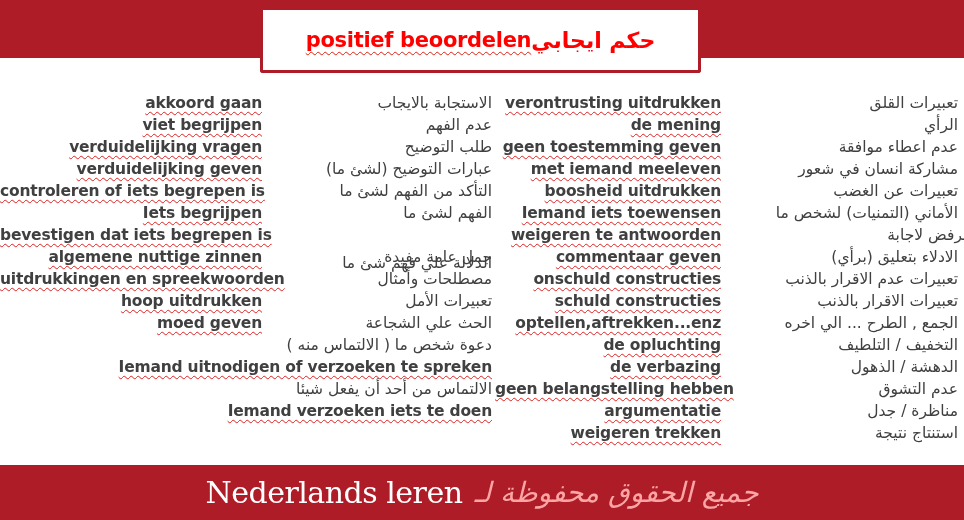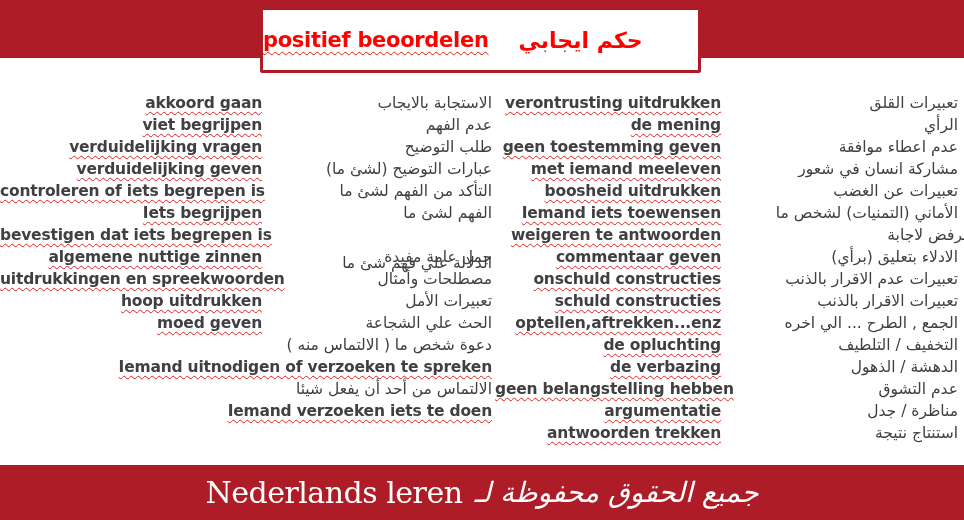--- a/index.html
+++ b/index.html
@@ -9,21 +9,21 @@
       font-family: "DejaVu Sans", sans-serif;
     }
     .top-band {
       position: absolute; left: 0; top: 0; width: 964px; height: 58px;
       background: #ae1c28;
     }
     .title-box {
       position: absolute; left: 260px; top: 10px; width: 441px; height: 63px;
       background: #ffffff; border: 3px solid #ae1c28; border-top: none;
       border-radius: 0 0 3px 3px;
-      display: flex; align-items: center; gap: 30px;
+      display: flex; align-items: center; justify-content: center; 
       box-sizing: border-box;
     }
     .title-nl {
       color: #ff0000; font-weight: bold; font-size: 21px;
       text-decoration: underline wavy #d21; text-decoration-thickness: 1px; text-underline-offset: 4px;
       letter-spacing: -0.3px;
     }
     .title-ar {
       color: #ff0000; font-weight: bold; font-size: 22px; direction: rtl;
     }
@@ -40,21 +40,21 @@
     .bottom-band {
       position: absolute; left: 0; top: 465px; width: 964px; height: 55px;
       background: #ae1c28;
       display: flex; align-items: center; justify-content: center; gap: 12px;
     }
     .footer-en {
       font-family: "DejaVu Serif", serif; font-size: 30px; color: #ffffff;
       letter-spacing: -0.5px;
     }
     .footer-ar {
-      font-family: "DejaVu Serif", serif; font-size: 28px; color: #ffffff;
+      font-family: "DejaVu Serif", serif; font-size: 28px; color: #fca5a5;
       direction: rtl; font-style: italic;
     }
   </style>
 </head>
 <body>
 
 <div class="top-band"></div>
 
 <div class="title-box">
   <span class="title-nl">positief beoordelen</span>
@@ -111,20 +111,20 @@
     <div class="row nl" style="left: 495px; top: 312px; width: 226px;">optellen,aftrekken...enz</div>
     <div class="row ar" style="left: 730px; top: 312px; width: 228px;">الجمع , الطرح ... الي اخره</div>
     <div class="row nl" style="left: 495px; top: 334px; width: 226px;">de opluchting</div>
     <div class="row ar" style="left: 730px; top: 334px; width: 228px;">التخفيف / التلطيف</div>
     <div class="row nl" style="left: 495px; top: 356px; width: 226px;">de verbazing</div>
     <div class="row ar" style="left: 730px; top: 356px; width: 228px;">الدهشة / الذهول</div>
     <div class="row nl" style="left: 495px; top: 378px; width: 226px;">geen belangstelling hebben</div>
     <div class="row ar" style="left: 730px; top: 378px; width: 228px;">عدم التشوق</div>
     <div class="row nl" style="left: 495px; top: 400px; width: 226px;">argumentatie</div>
     <div class="row ar" style="left: 730px; top: 400px; width: 228px;">مناظرة / جدل</div>
-    <div class="row nl" style="left: 495px; top: 422px; width: 226px;">antwoorden trekken</div>
+    <div class="row nl" style="left: 495px; top: 422px; width: 226px;">weigeren trekken</div>
     <div class="row ar" style="left: 730px; top: 422px; width: 228px;">استنتاج نتيجة</div>
   </div>
 
 <div class="bottom-band">
   <span class="footer-en">Nederlands leren</span>
   <span class="footer-ar">جميع الحقوق محفوظة لـ</span>
 </div>
 
 </body></html>

